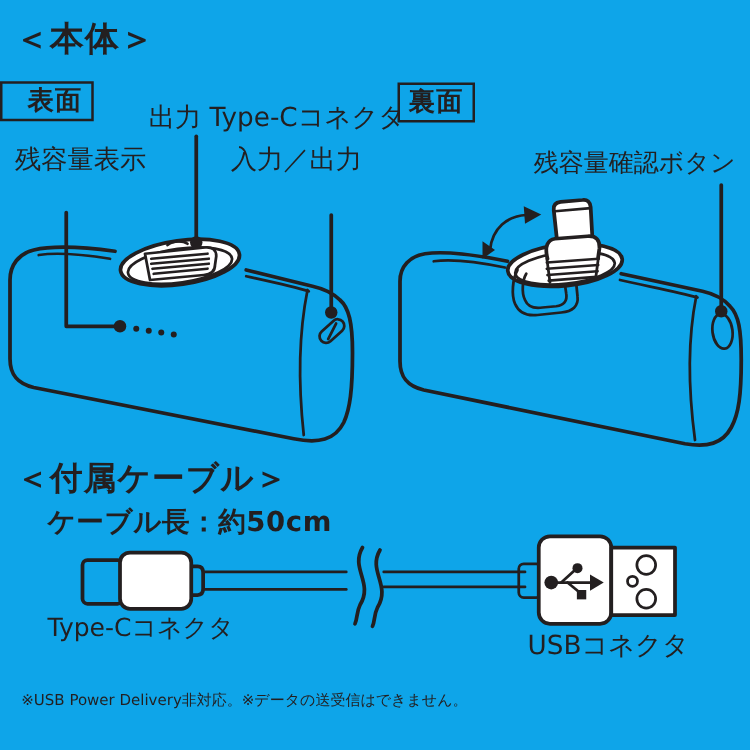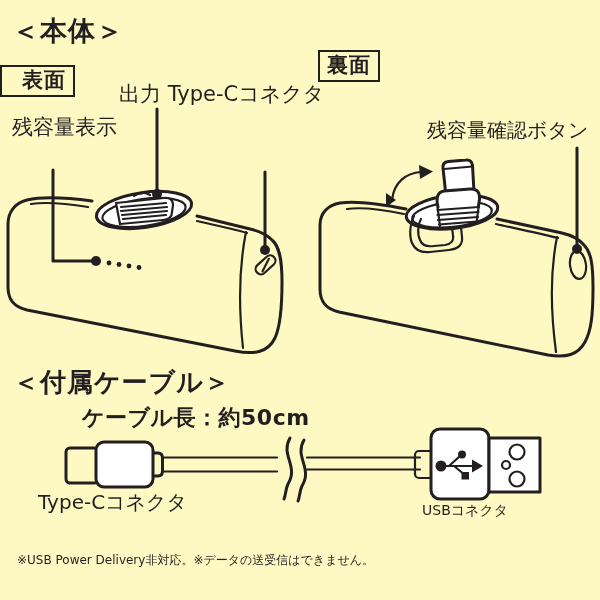--- a/index.html
+++ b/index.html
@@ -1,17 +1,17 @@
 <!DOCTYPE html>
 <html><head>
 <meta charset="utf-8">
 <style>
   html,body{margin:0;padding:0;background:#fff;}
   .screen{
-    position:relative;width:600px;height:600px;background:#fef9c3;overflow:hidden;
+    position:relative;width:600px;height:600px;background:#0ea5e9;overflow:hidden;
     font-family:"DejaVu Sans",sans-serif;color:#231f20;
   }
   .abs{position:absolute;white-space:nowrap;}
   .heading{font-size:27px;font-weight:700;letter-spacing:1px;}
   .tagbox{
     border:2.5px solid #231f20;padding:0px 7px 2px 7px;
     font-size:21px;font-weight:700;line-height:26px;letter-spacing:1px;
   }
   .lbl{font-size:21px;font-weight:500;line-height:23px;}
   .lbl-sm{font-size:20px;font-weight:500;}
@@ -147,36 +147,37 @@
           <rect class="ink-fill" x="461.5" y="472" width="7.5" height="7.5"></rect>
         </g>
       </g>
     </g>
   </svg>
 
   <div class="abs heading" style="left:12px;top:13px;">＜本体＞</div>
 
   <div class="abs tagbox" style="left:0;top:65px;padding-left:20px;">表面</div>
 
-  <div class="abs tagbox" style="left:318px;top:50px;">裏面</div>
+  <div class="abs tagbox" style="left:318px;top:66px;">裏面</div>
 
   <div class="abs lbl" style="left:87px;top:83px;margin-left:32px;">出力 Type-Cコネクタ</div>
 
   <div class="abs lbl" style="left:12px;top:116px;">
     <div>残容量表示</div>
   </div>
 
   <div class="abs lbl center" style="left:172px;top:116px;width:130px;">
+    <div>入力／出力</div>
   </div>
 
   <div class="abs lbl" style="left:427px;top:119px;font-size:20px;">残容量確認ボタン</div>
 
   <div class="abs cable-heading" style="left:13px;top:365px;">＜付属ケーブル＞</div>
 
-  <div class="abs cable-len" style="left:38px;top:403px;margin-left:44px;">ケーブル長：約50cm</div>
+  <div class="abs cable-len" style="left:38px;top:403px;">ケーブル長：約50cm</div>
 
   <div class="abs lbl-sm" style="left:38px;top:489px;">Type-Cコネクタ</div>
 
-  <div class="abs lbl-sm" style="left:422px;top:502px;font-size:14px;">USBコネクタ</div>
+  <div class="abs lbl-sm" style="left:422px;top:502px;font-size:21px;">USBコネクタ</div>
 
   <div class="abs footnote" style="left:17px;top:552px;">※USB Power Delivery非対応。※データの送受信はできません。</div>
 
 </div>
 
 </body></html>

